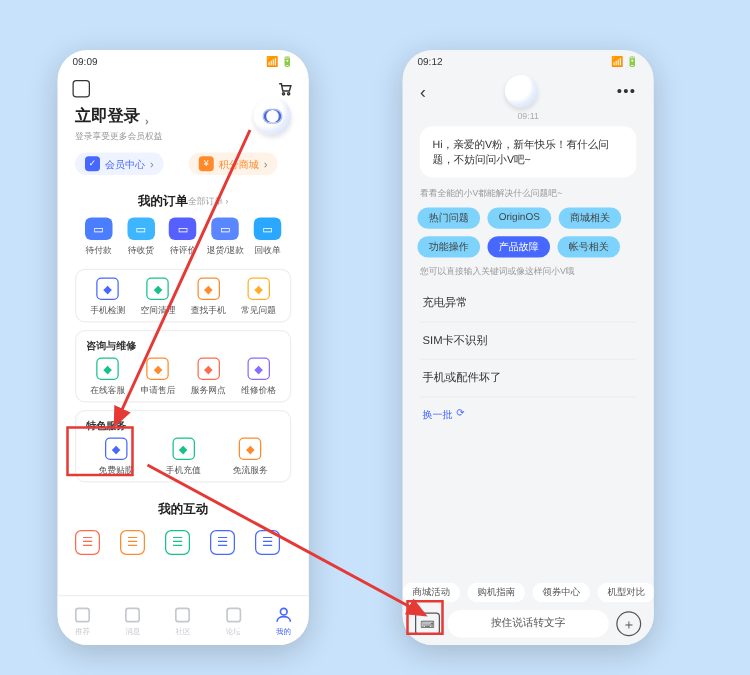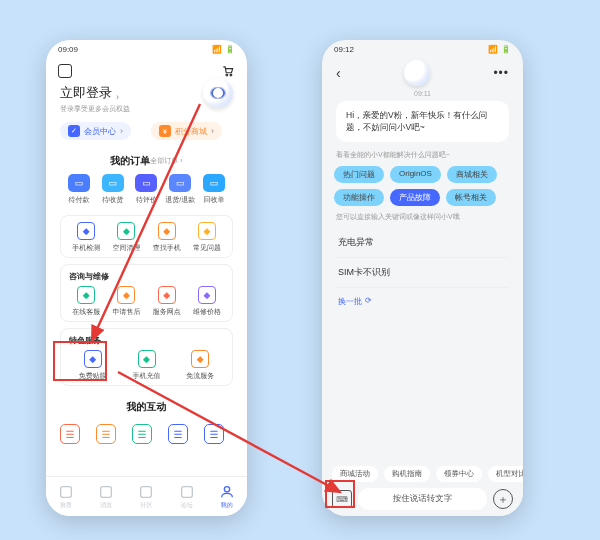--- a/index.html
+++ b/index.html
@@ -7,21 +7,21 @@
   .stage{position:relative;width:600px;height:540px}
   .phone{position:absolute;top:40px;width:201px;height:476px;background:#fff;border-radius:24px;box-shadow:0 6px 24px rgba(0,0,0,.18);overflow:hidden}
   .phone.left{left:46px}
   .phone.right{left:322px;background:#f4f5f7}
   .status{display:flex;align-items:center;justify-content:space-between;height:18px;padding:0 12px;font-size:8px;color:#333;background:transparent}
   .status .r{display:flex;gap:4px;align-items:center}
   .hdr{display:flex;align-items:center;justify-content:space-between;padding:4px 12px 2px;height:24px}
   .hex{width:14px;height:14px;border:1.4px solid #333;border-radius:3px;transform:rotate(0deg)}
   .cart{width:14px;height:14px}
   .login{padding:2px 14px 4px;position:relative}
-  .login h1{font-size:13px;font-weight:400;color:#222;display:flex;align-items:flex-end;gap:4px}
+  .login h1{font-size:13px;font-weight:700;color:#222;display:flex;align-items:flex-end;gap:4px}
   .login p{font-size:7px;color:#999;margin-top:2px}
   .avatar{position:absolute;right:14px;top:-4px;width:30px;height:30px;border-radius:50%;background:radial-gradient(circle at 35% 35%,#fff 0 45%,#e8eefc 60%,#c9d8f7 100%);box-shadow:0 2px 4px rgba(0,0,0,.12);display:flex;align-items:center;justify-content:center}
   .avatar::after{content:"";width:14px;height:10px;border-radius:6px;background:#fff;border:1px solid #a9b9e6;box-shadow:inset 2px 0 0 #4b6bdf,inset -2px 0 0 #4b6bdf}
   .pills{display:flex;gap:20px;padding:4px 14px 8px}
   .pill{display:flex;align-items:center;gap:4px;padding:3px 8px;border-radius:10px;font-size:8px}
   .pill.blue{background:#eef3ff;color:#4768ff}
   .pill.orange{background:#fff2e6;color:#ff8a2b}
   .badge{width:12px;height:12px;border-radius:3px;display:inline-flex;align-items:center;justify-content:center;color:#fff;font-size:7px}
   .badge.b{background:#4768ff}
   .badge.o{background:#ff8a2b}
@@ -51,21 +51,21 @@
   .cav{width:26px;height:26px;border-radius:50%;background:radial-gradient(circle at 35% 35%,#fff 0 45%,#e8eefc 60%,#c9d8f7 100%);box-shadow:0 2px 4px rgba(0,0,0,.12)}
   .ts{text-align:center;font-size:7px;color:#aaa;margin:4px 0}
   .bubble{margin:0 14px 8px;background:#fff;border-radius:10px;padding:8px 10px;font-size:8.5px;line-height:1.45;color:#333}
   .hint{margin:0 14px 6px;font-size:7px;color:#999}
   .chips{display:flex;flex-wrap:wrap;gap:6px;margin:0 12px 6px}
   .chip{padding:3px 9px;border-radius:11px;background:#7dd3fc;font-size:8px;color:#444}
   .chip.active{background:#4768ff;color:#fff}
   .qlist{margin:4px 14px 0}
   .qit{padding:8px 2px;font-size:9px;color:#333;border-bottom:1px solid #eee}
   .refresh{margin:8px 16px;font-size:8px;color:#4768ff;display:flex;align-items:flex-start;gap:3px}
-  .btags{position:absolute;left:0;right:0;bottom:34px;display:flex;gap:6px;padding:0 10px;overflow:hidden;white-space:nowrap}
+  .btags{position:absolute;left:0;right:0;bottom:34px;display:flex;gap:6px;padding:0 0;overflow:hidden;white-space:nowrap}
   .btag{padding:3px 8px;border-radius:10px;background:#fff;font-size:7.5px;color:#555;flex:0 0 auto}
   .inbar{position:absolute;left:0;right:0;bottom:0;height:34px;background:#f4f5f7;display:flex;align-items:center;gap:6px;padding:0 10px}
   .kbd{width:20px;height:18px;border:1.4px solid #555;border-radius:3px;display:flex;align-items:center;justify-content:center;font-size:8px;color:#555}
   .voice{flex:1;height:22px;border-radius:12px;background:#fff;display:flex;align-items:center;justify-content:center;font-size:8.5px;color:#555}
   .plus{width:20px;height:20px;border:1.4px solid #555;border-radius:50%;display:flex;align-items:center;justify-content:center;font-size:11px;color:#555}
   .redbox{position:absolute;border:2px solid #e53935;pointer-events:none}
   svg.arrow{position:absolute;overflow:visible}
   .chev{font-size:9px;color:#888}
 </style>
 </head>
@@ -263,20 +263,21 @@
         <div class="chip ">OriginOS</div>
         <div class="chip ">商城相关</div>
         <div class="chip ">功能操作</div>
         <div class="chip active">产品故障</div>
         <div class="chip ">帐号相关</div>
       </div>
     <div class="hint">您可以直接输入关键词或像这样问小V哦</div>
     <div class="qlist" id="qlist">
         <div class="qit">充电异常</div>
         <div class="qit">SIM卡不识别</div>
+        <div class="qit">手机或配件坏了</div>
       </div>
     <div class="refresh">
         <span>换一批</span>
         <span>⟳</span>
       </div>
 
     <div class="btags" id="btags">
         <div class="btag">商城活动</div>
         <div class="btag">购机指南</div>
         <div class="btag">领券中心</div>

